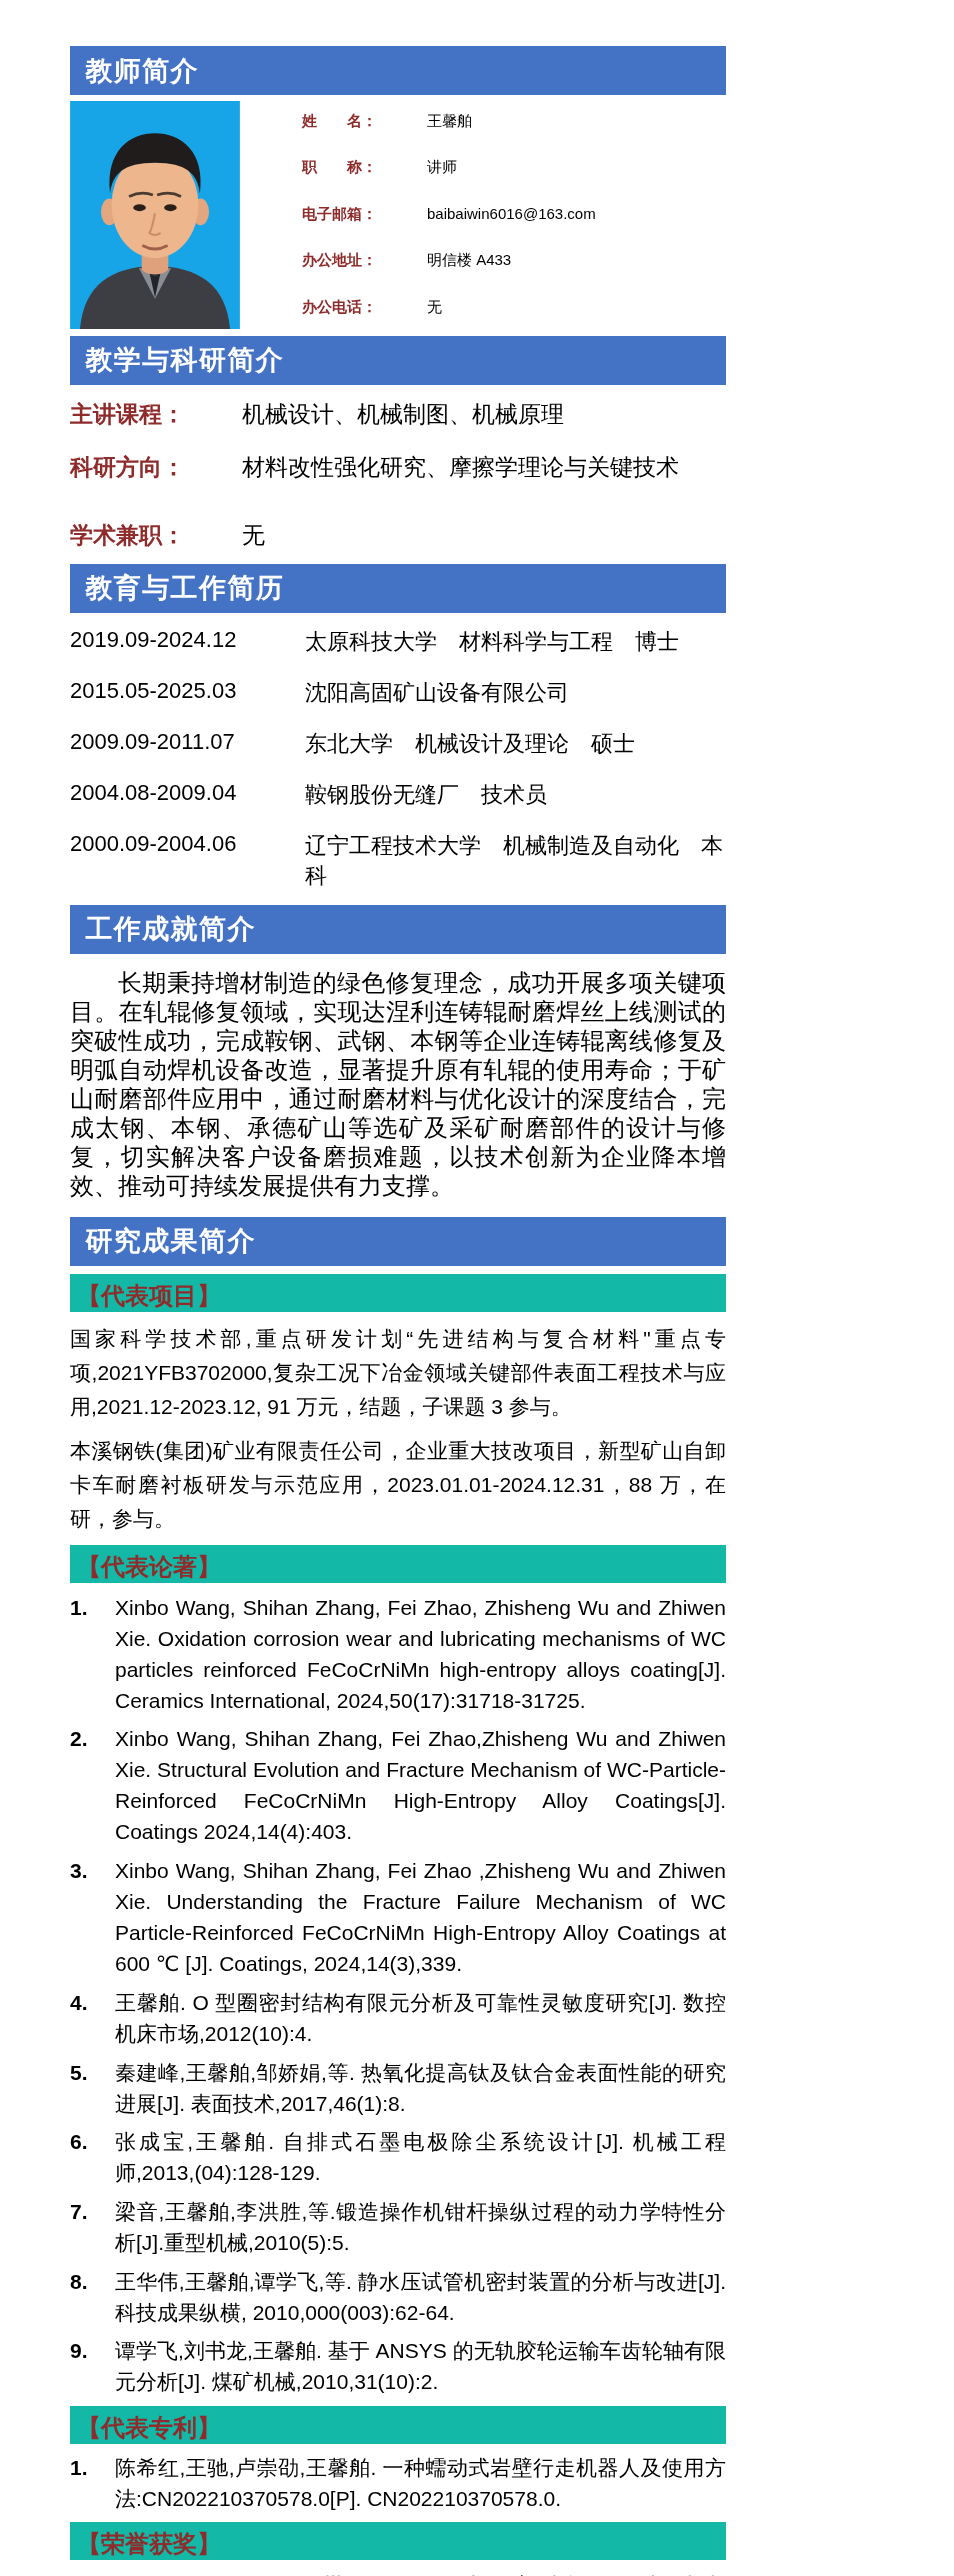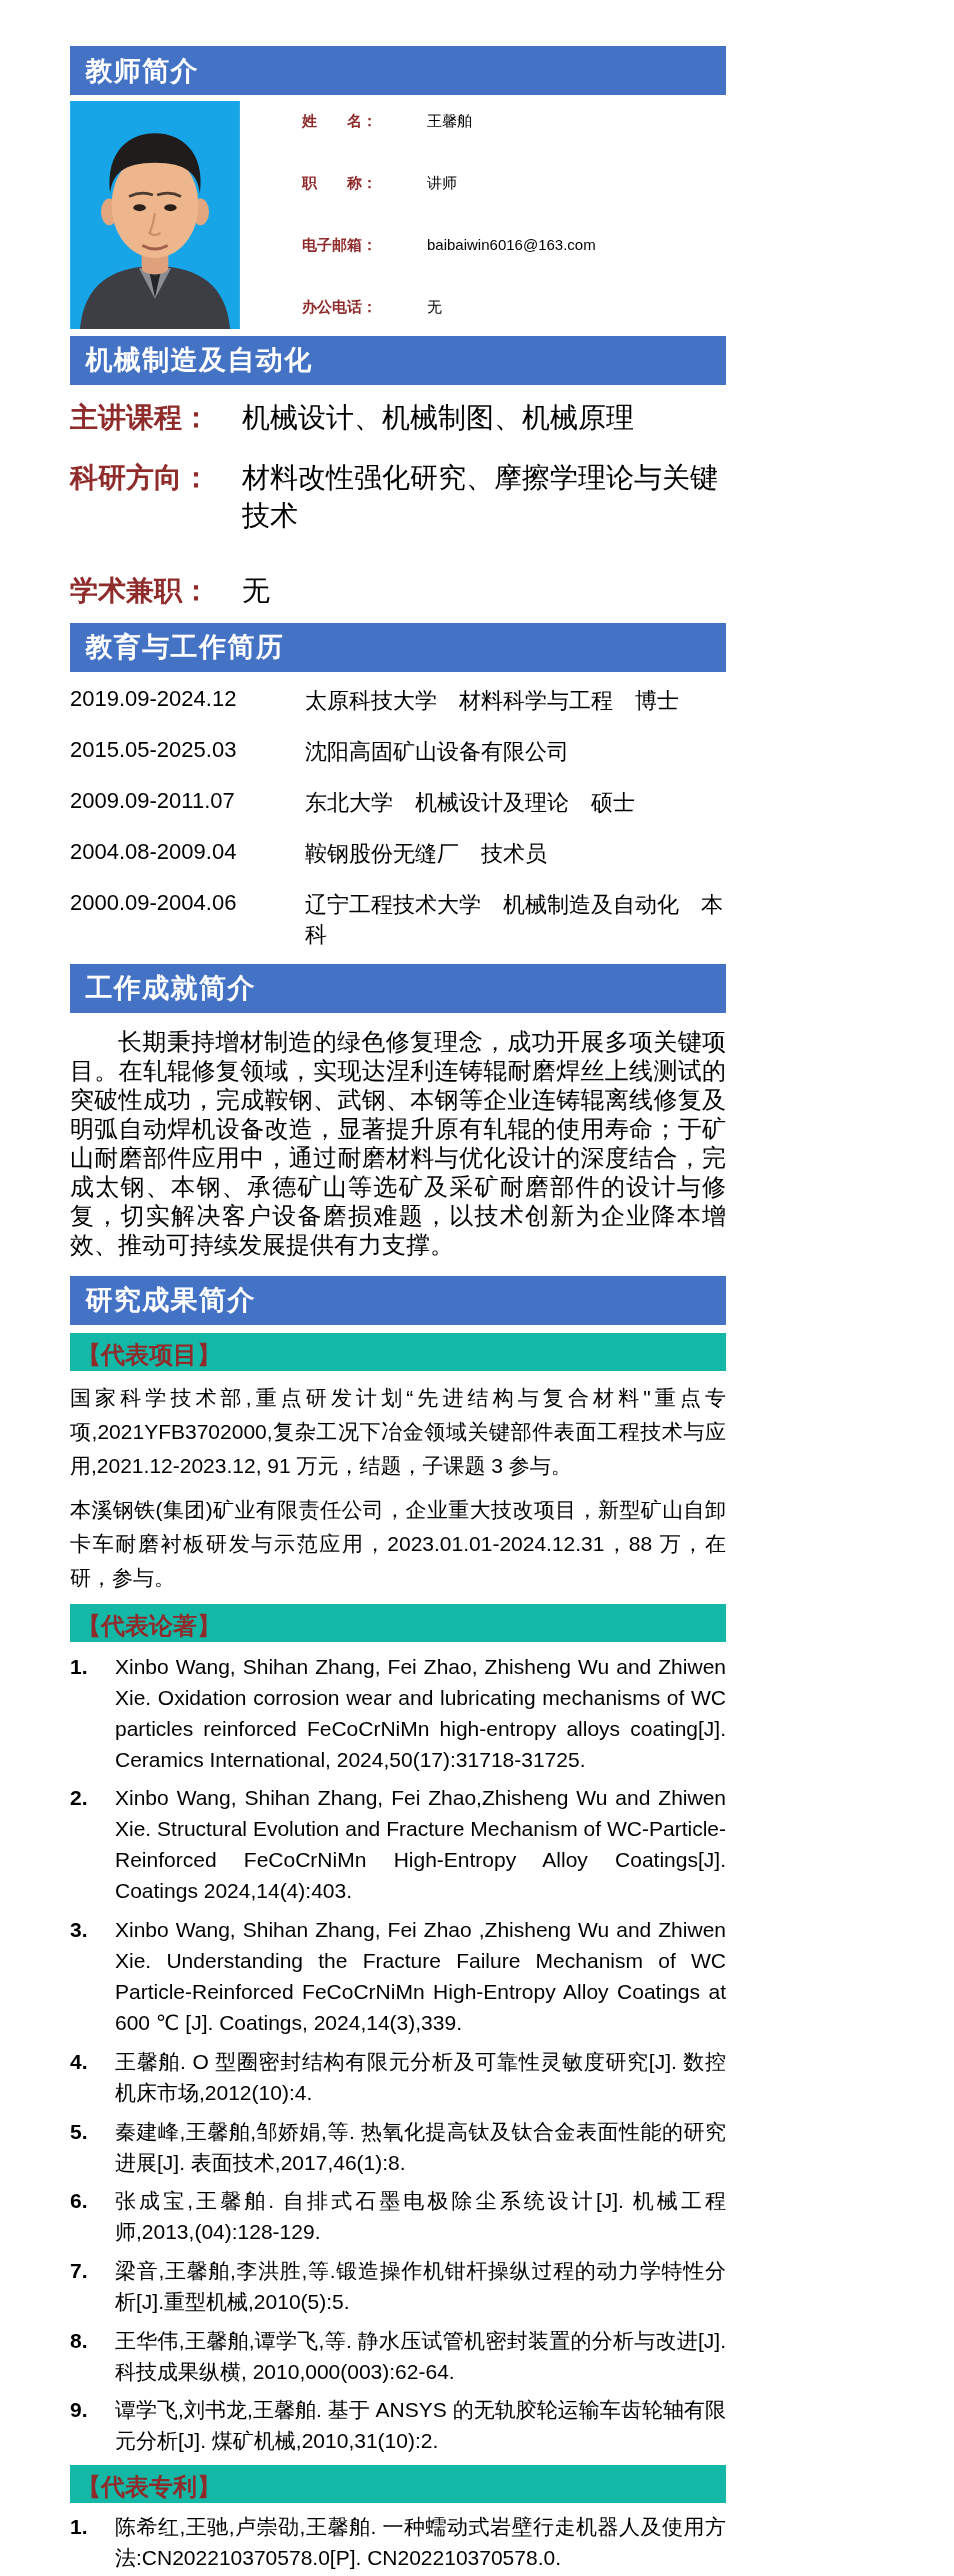--- a/index.html
+++ b/index.html
@@ -65,21 +65,21 @@
   }
   .pfield .val {
     color: #000000;
   }
   
   .teach-block {
     padding: 14px 0 12.6px 0;
   }
   .trow {
     display: flex;
-    font-size: 28px;
+    font-size: 23px;
     margin-bottom: 22.4px;
   }
   .trow:last-child { margin-bottom: 0; margin-top: 37px; }
   .trow .lbl {
     color: #8f2b2b;
     font-weight: bold;
     width: 172px;
     flex: none;
   }
   
@@ -196,28 +196,32 @@
       </div>
       <div class="pfield">
         <span class="lbl">职　　称：</span>
         <span class="val">讲师</span>
       </div>
       <div class="pfield">
         <span class="lbl">电子邮箱：</span>
         <span class="val">baibaiwin6016@163.com</span>
       </div>
       <div class="pfield">
+        <span class="lbl">办公地址：</span>
+        <span class="val">明信楼 A433</span>
+      </div>
+      <div class="pfield">
         <span class="lbl">办公电话：</span>
         <span class="val">无</span>
       </div>
     </div>
   </div>
 
   <div class="bar">
-    <span class="bar-title">机械制造及自动化</span>
+    <span class="bar-title">教学与科研简介</span>
   </div>
   <div class="teach-block">
     <div class="trow">
       <span class="lbl">主讲课程：</span>
       <span class="val">机械设计、机械制图、机械原理</span>
     </div>
     <div class="trow">
       <span class="lbl">科研方向：</span>
       <span class="val">材料改性强化研究、摩擦学理论与关键技术</span>
     </div>

